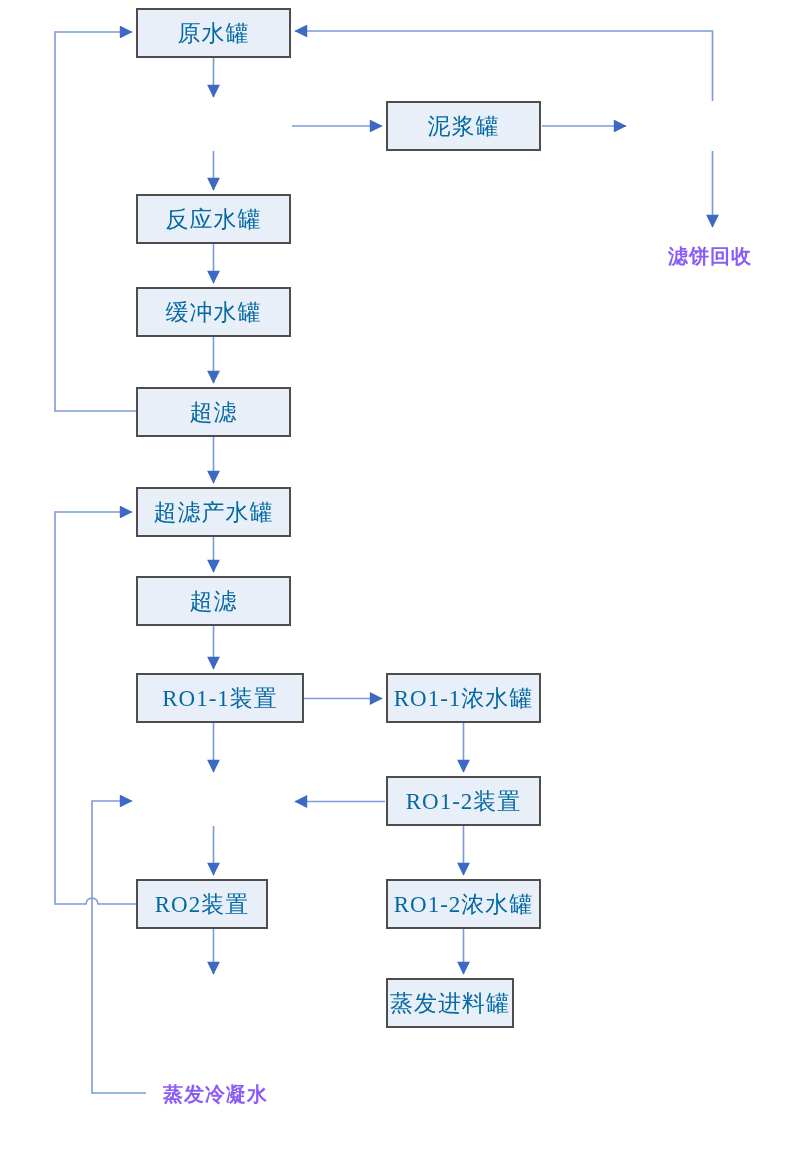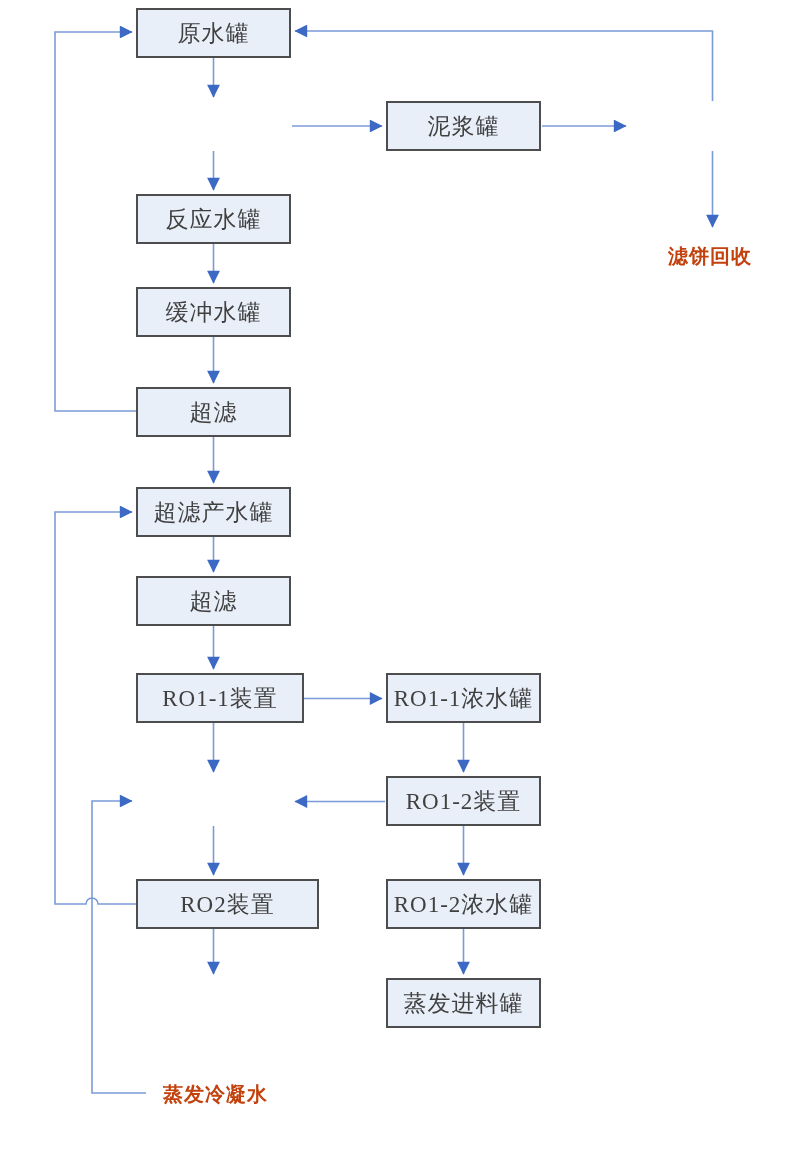--- a/index.html
+++ b/index.html
@@ -11,29 +11,29 @@
     overflow:hidden;
   }
   #wires{position:absolute;left:0;top:0;width:800px;height:1163px;}
   .node{
     position:absolute;
     height:50px;
     box-sizing:border-box;
     background:#e9eff8;
     border:2px solid #4d4d4d;
     display:flex;align-items:center;justify-content:center;
-    font-size:23px;letter-spacing:1px;color:#404040;
+    font-size:23px;letter-spacing:1px;color:#0369a1;
     white-space:nowrap;
     z-index:2;
   }
   .float-label{
     position:absolute;
     font-family:"Liberation Sans","DejaVu Sans",sans-serif;
     font-weight:bold;
-    font-size:20px;color:#c2410c;
+    font-size:20px;color:#8b5cf6;
     letter-spacing:1px;
     white-space:nowrap;
     z-index:2;
   }
 </style>
 </head>
 <body>
 
 <div id="canvas">
 
@@ -72,20 +72,20 @@
   <div class="node" style="left:136px;top:8px;width:155px">原水罐</div>
   <div class="node" style="left:386px;top:101px;width:155px">泥浆罐</div>
   <div class="node" style="left:136px;top:194px;width:155px">反应水罐</div>
   <div class="node" style="left:136px;top:287px;width:155px">缓冲水罐</div>
   <div class="node" style="left:136px;top:387px;width:155px">超滤</div>
   <div class="node" style="left:136px;top:487px;width:155px">超滤产水罐</div>
   <div class="node" style="left:136px;top:576px;width:155px">超滤</div>
   <div class="node" style="left:136px;top:673px;width:168px">RO1-1装置</div>
   <div class="node" style="left:386px;top:673px;width:155px">RO1-1浓水罐</div>
   <div class="node" style="left:386px;top:776px;width:155px">RO1-2装置</div>
-  <div class="node" style="left:136px;top:879px;width:183px">RO2装置</div>
+  <div class="node" style="left:136px;top:879px;width:132px">RO2装置</div>
   <div class="node" style="left:386px;top:879px;width:155px">RO1-2浓水罐</div>
-  <div class="node" style="left:386px;top:978px;width:155px">蒸发进料罐</div>
+  <div class="node" style="left:386px;top:978px;width:128px">蒸发进料罐</div>
 
   <div class="float-label" style="left:668px;top:243px">滤饼回收</div>
   <div class="float-label" style="left:163px;top:1081px">蒸发冷凝水</div>
 
 </div>
 
 </body></html>

